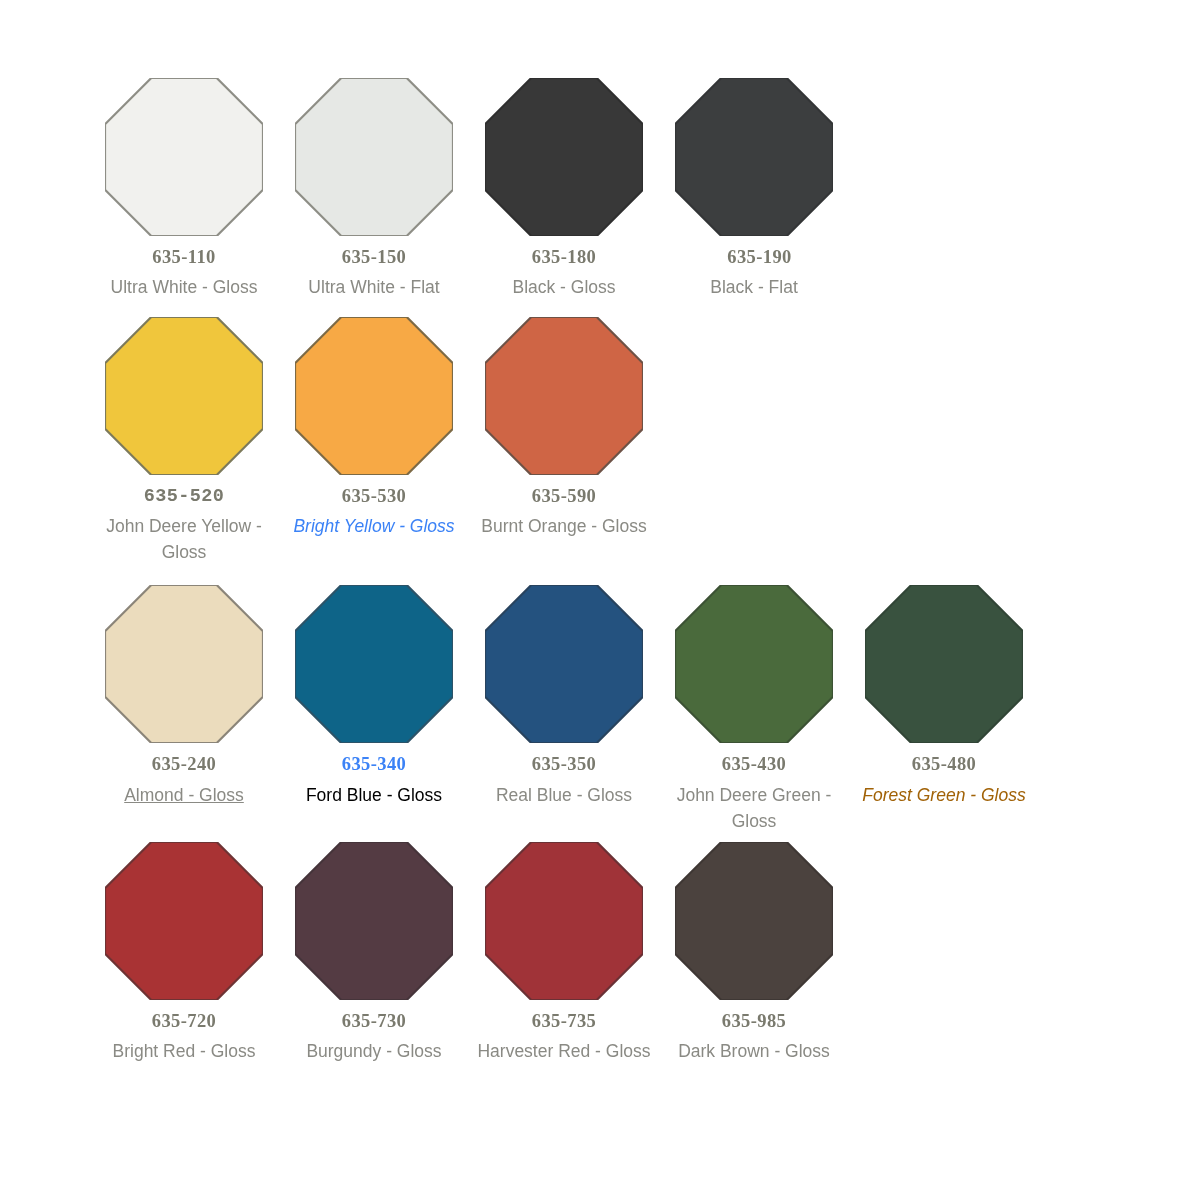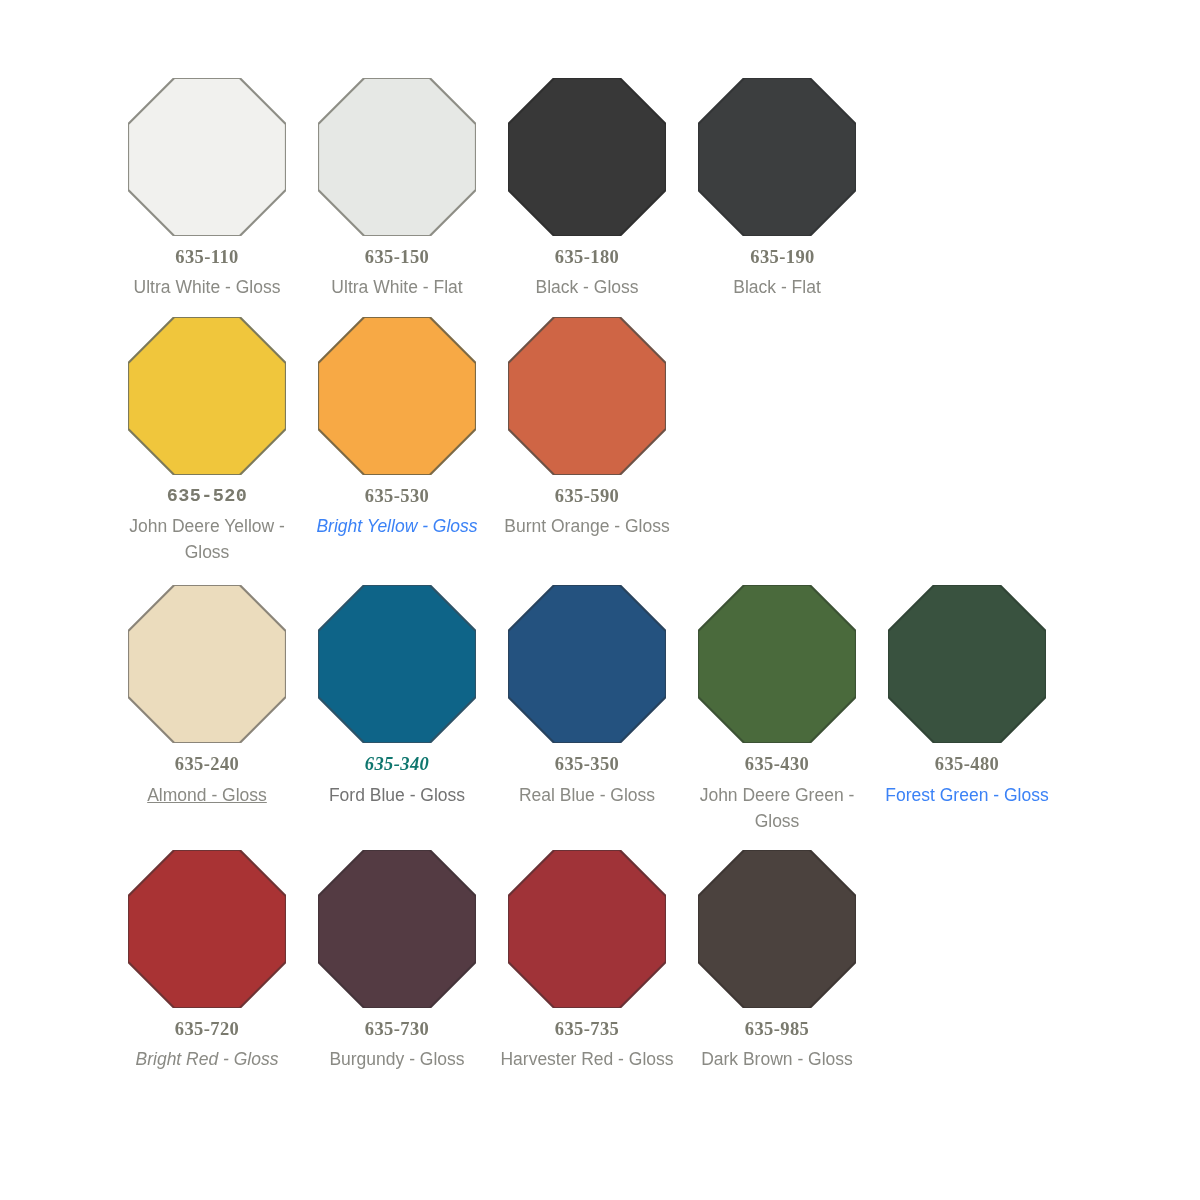--- a/index.html
+++ b/index.html
@@ -19,25 +19,25 @@
     width: 1200px;
     height: 1200px;
     box-sizing: border-box;
     padding: 78px 0 0 0;
   }
   .swatch-row {
     display: flex;
     flex-direction: row;
     justify-content: flex-start;
     align-items: flex-start;
-    padding-left: 112px;
+    padding-left: 89px;
   }
   .row-1 { margin-bottom: 16px; }
   .row-2 { margin-bottom: 20px; }
-  .row-3 { margin-bottom: 16px; }
+  .row-3 { margin-bottom: 8px; }
   .swatch-cell {
     width: 190px;
     flex: 0 0 190px;
     display: flex;
     flex-direction: column;
     align-items: center;
     box-sizing: border-box;
   }
   .octagon-wrap {
     width: 158px;
@@ -152,22 +152,22 @@
       </span>
       <span class="swatch-code" style="color: rgb(122, 122, 110);">635-240</span>
       <span class="swatch-name" style="color: rgb(138, 138, 132); text-decoration: underline;">Almond - Gloss</span>
     </div>
     <div class="swatch-cell">
       <span class="octagon-wrap">
         <svg viewBox="0 0 100 100">
           <polygon points="29.3,0 70.7,0 100,29.3 100,70.7 70.7,100 29.3,100 0,70.7 0,29.3" fill="#0e6488" stroke="#2c5368" stroke-width="1.4" stroke-linejoin="miter"></polygon>
         </svg>
       </span>
-      <span class="swatch-code" style="color: #0f766e; font-style: italic;">635-340</span>
-      <span class="swatch-name" style="color: #737373; text-align: center;">Ford Blue - Gloss</span>
+      <span class="swatch-code" style="color: #3b82f6;">635-340</span>
+      <span class="swatch-name" style="color: #000000; text-align: center;">Ford Blue - Gloss</span>
     </div>
     <div class="swatch-cell">
       <span class="octagon-wrap">
         <svg viewBox="0 0 100 100">
           <polygon points="29.3,0 70.7,0 100,29.3 100,70.7 70.7,100 29.3,100 0,70.7 0,29.3" fill="#24527f" stroke="#28435e" stroke-width="1.4" stroke-linejoin="miter"></polygon>
         </svg>
       </span>
       <span class="swatch-code" style="color: rgb(122, 122, 110);">635-350</span>
       <span class="swatch-name" style="color: rgb(138, 138, 132);">Real Blue - Gloss</span>
     </div>
@@ -180,33 +180,33 @@
       <span class="swatch-code" style="color: rgb(122, 122, 110);">635-430</span>
       <span class="swatch-name" style="color: rgb(138, 138, 132);">John Deere Green - Gloss</span>
     </div>
     <div class="swatch-cell">
       <span class="octagon-wrap">
         <svg viewBox="0 0 100 100">
           <polygon points="29.3,0 70.7,0 100,29.3 100,70.7 70.7,100 29.3,100 0,70.7 0,29.3" fill="#39523f" stroke="#314536" stroke-width="1.4" stroke-linejoin="miter"></polygon>
         </svg>
       </span>
       <span class="swatch-code" style="color: rgb(122, 122, 110);">635-480</span>
-      <span class="swatch-name" style="color: #3b82f6;">Forest Green - Gloss</span>
+      <span class="swatch-name" style="color: #a16207; font-style: italic;">Forest Green - Gloss</span>
     </div>
   </div>
 
   <div class="swatch-row row-4">
     <div class="swatch-cell">
       <span class="octagon-wrap">
         <svg viewBox="0 0 100 100">
           <polygon points="29.3,0 70.7,0 100,29.3 100,70.7 70.7,100 29.3,100 0,70.7 0,29.3" fill="#a93334" stroke="#6e3334" stroke-width="1.4" stroke-linejoin="miter"></polygon>
         </svg>
       </span>
       <span class="swatch-code" style="color: rgb(122, 122, 110);">635-720</span>
-      <span class="swatch-name" style="color: rgb(138, 138, 132); font-style: italic;">Bright Red - Gloss</span>
+      <span class="swatch-name" style="color: rgb(138, 138, 132);">Bright Red - Gloss</span>
     </div>
     <div class="swatch-cell">
       <span class="octagon-wrap">
         <svg viewBox="0 0 100 100">
           <polygon points="29.3,0 70.7,0 100,29.3 100,70.7 70.7,100 29.3,100 0,70.7 0,29.3" fill="#543b43" stroke="#45343a" stroke-width="1.4" stroke-linejoin="miter"></polygon>
         </svg>
       </span>
       <span class="swatch-code" style="color: rgb(122, 122, 110); text-align: center;">635-730</span>
       <span class="swatch-name" style="color: rgb(138, 138, 132);">Burgundy - Gloss</span>
     </div>

